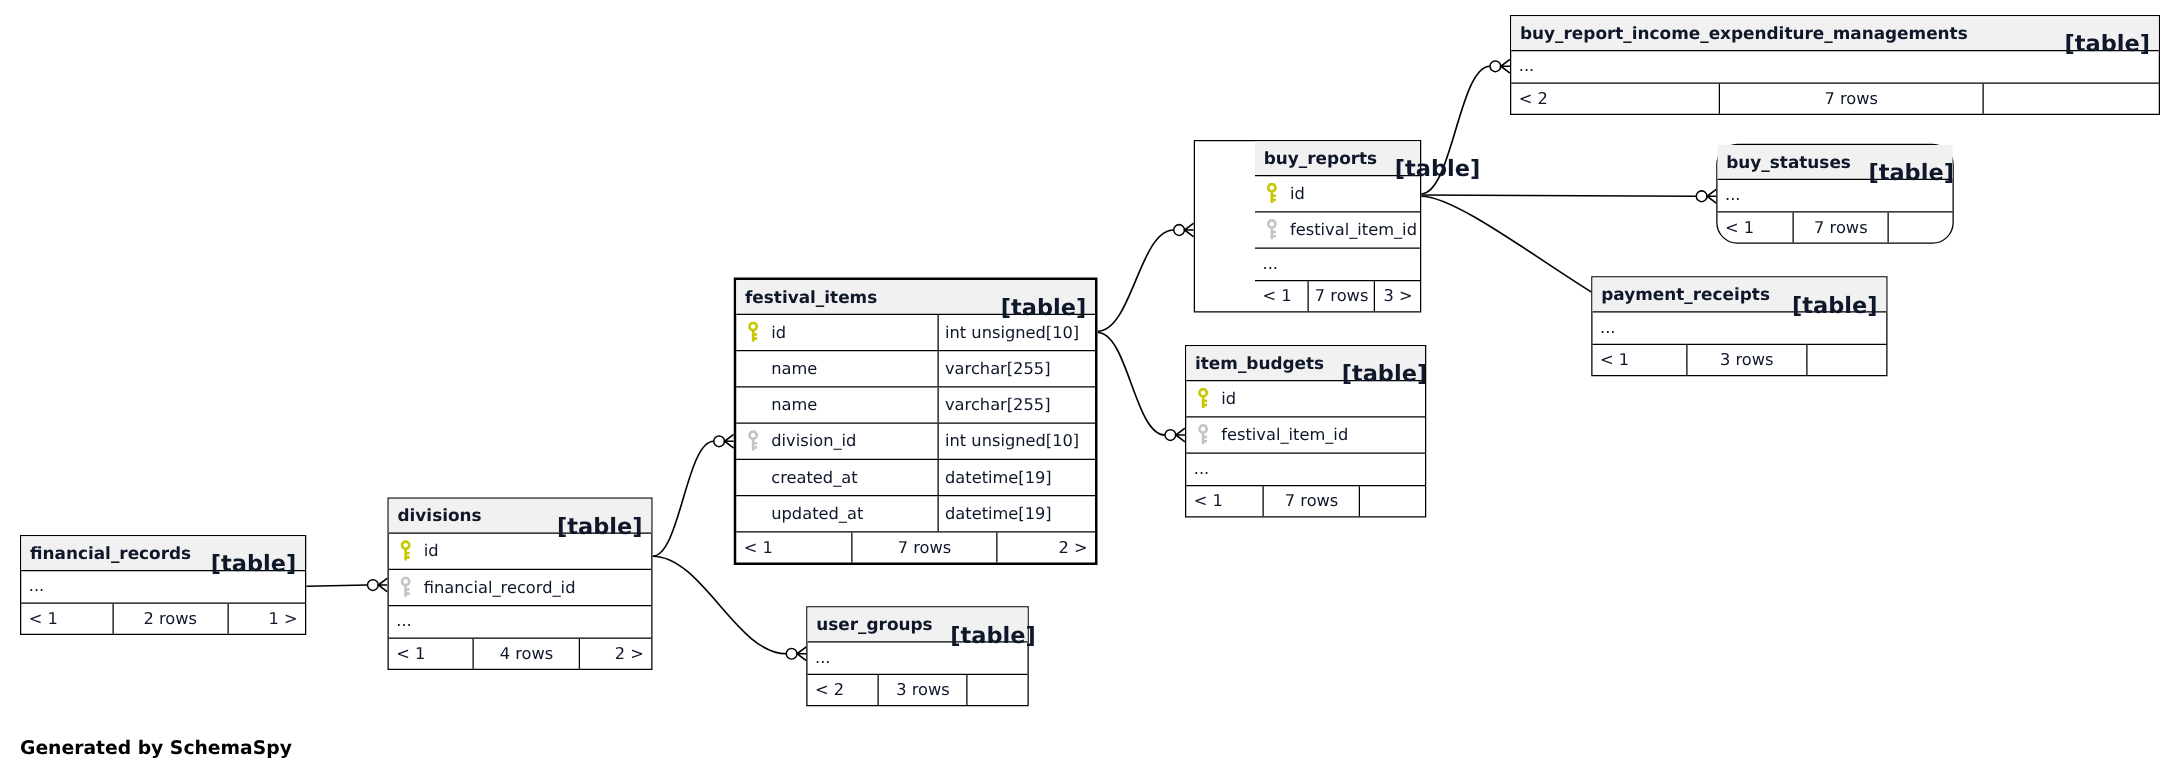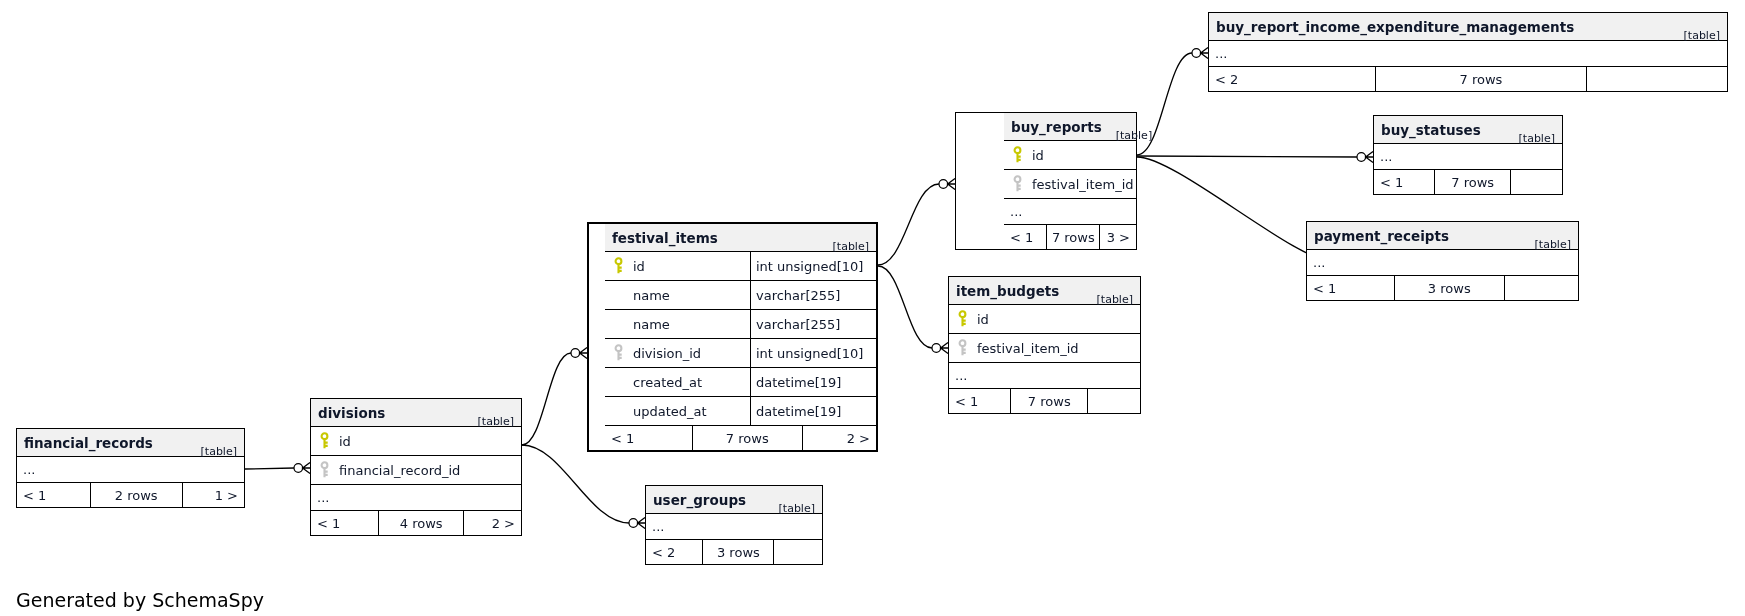--- a/index.html
+++ b/index.html
@@ -8,45 +8,45 @@
   #stage { position: relative; width: 1745px; height: 616px; background: #fff; overflow: hidden; }
 
   #wires { position: absolute; left: 0; top: 0; width: 1745px; height: 616px; z-index: 0; }
   .wire { stroke: #000; stroke-width: 1.3; fill: none; }
   .odot { fill: #fff; stroke: #000; stroke-width: 1.2; }
 
   .tbl {
     position: absolute; z-index: 1; background: #fff;
     border: 1.4px solid #000; font-size: 13px; color: #0f172a;
   }
-  .tbl.emph { border-width: 2.5px; padding-left: 16px; }
+  .tbl.emph { border-width: 2.5px; }
 
   .hdr {
     display: flex; justify-content: space-between; align-items: center;
     background: #f1f1f1; border-bottom: 1.2px solid #000;
     height: 28px; padding: 0 7px;
   }
   .hdr .tname { font-weight: bold; font-size: 13.5px; white-space: nowrap; }
-  .hdr .tbadge { font-size: 11px; font-weight: normal; padding-left: 14px; white-space: nowrap; margin-top: 17px; }
+  .hdr .tbadge { font-size: 18px; font-weight: bold; padding-left: 14px; white-space: nowrap; margin-top: 17px; }
 
   .row { display: flex; align-items: stretch; height: 29px; border-bottom: 1px solid #000; }
   .row.ellip { height: 26px; }
   .namecell { display: flex; align-items: center; flex: 1; padding-left: 8px; overflow: hidden; white-space: nowrap; }
   .row.ellip .namecell { padding-left: 6px; }
   .kicon { display: inline-flex; width: 11px; margin-right: 9px; flex: none; }
   .kspacer { display: inline-block; width: 20px; flex: none; }
   .typecell { width: 126px; flex: none; border-left: 1px solid #000; display: flex; align-items: center; padding-left: 5px; white-space: nowrap; overflow: hidden; }
 
   .foot { display: flex; align-items: stretch; height: 24px; }
   .foot span { display: flex; align-items: center; white-space: nowrap; }
   .f1 { width: 32%; padding-left: 6px; }
   .f2 { width: 41%; justify-content: center; border-left: 1px solid #000; border-right: 1px solid #000; }
   .f3 { flex: 1; justify-content: flex-end; padding-right: 6px; }
 
-  #note { position: absolute; left: 16px; top: 589px; font-size: 19px; z-index: 1; }
+  #note { position: absolute; left: 16px; top: 589px; font-size: 15px; z-index: 1; font-weight: bold; }
 </style>
 </head>
 <body>
 
 <div id="stage">
   <svg id="wires" xmlns="http://www.w3.org/2000/svg">
       <g>
         <path d="M245,469 L294,468" class="wire"></path>
         <circle cx="298.3" cy="468" r="4.3" class="odot"></circle>
         <path d="M310,462.5 L302.6,468 L310,473.5 M302.6,468 L310,468" class="wire"></path>
@@ -306,37 +306,37 @@
         <div class="namecell">
           <span class="cname">...</span>
         </div>
       </div>
       <div class="foot">
         <span class="f1">&lt; 2</span>
         <span class="f2">7 rows</span>
         <span class="f3"></span>
       </div>
     </div>
-    <div class="tbl" style="left: 1373px; top: 115px; width: 190px;">
+    <div class="tbl" style="left: 1373px; top: 115px; width: 190px; border-radius: 17px;">
       <div class="hdr">
         <span class="tname">buy_statuses</span>
         <span class="tbadge">[table]</span>
       </div>
       <div class="row ellip">
         <div class="namecell">
           <span class="cname">...</span>
         </div>
       </div>
       <div class="foot">
         <span class="f1">&lt; 1</span>
         <span class="f2">7 rows</span>
         <span class="f3"></span>
       </div>
     </div>
-    <div class="tbl" style="left: 1306px; top: 221px; width: 273px;">
+    <div class="tbl" style="left: 1273px; top: 221px; width: 237px;">
       <div class="hdr">
         <span class="tname">payment_receipts</span>
         <span class="tbadge">[table]</span>
       </div>
       <div class="row ellip">
         <div class="namecell">
           <span class="cname">...</span>
         </div>
       </div>
       <div class="foot">

